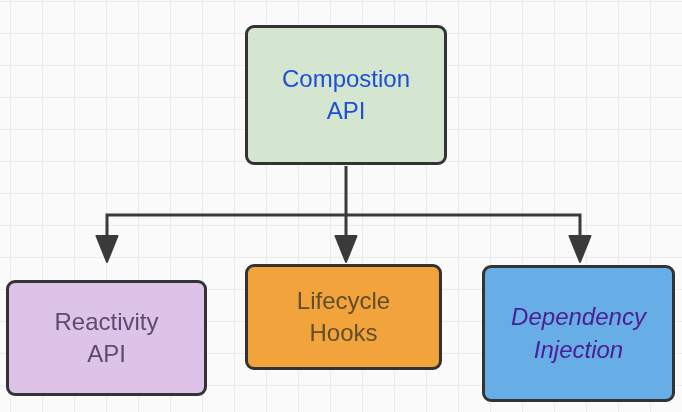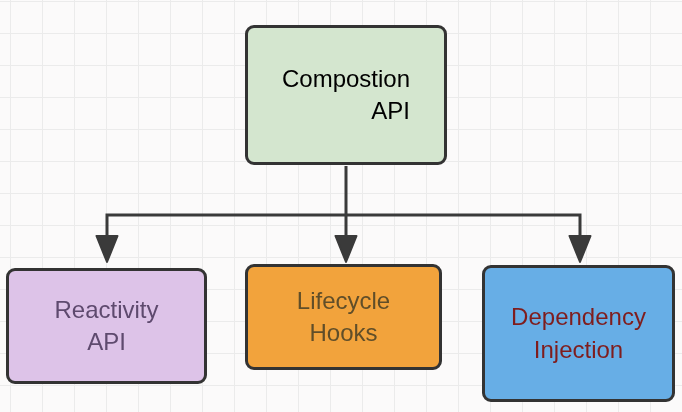--- a/index.html
+++ b/index.html
@@ -42,21 +42,21 @@
     white-space: pre-line;
   }
   .node-top {
     left: 245px;
     top: 25px;
     width: 202px;
     height: 140px;
   }
   .node-left {
     left: 6px;
-    top: 268px;
+    top: 280px;
     width: 201px;
     height: 116px;
   }
   .node-mid {
     left: 245px;
     top: 264px;
     width: 197px;
     height: 106px;
   }
   .node-right {
@@ -71,33 +71,33 @@
 
 <div class="canvas" style="background-color: rgb(251, 250, 250); background-image: linear-gradient(to right, rgb(235, 235, 235) 1px, transparent 1px), linear-gradient(rgb(235, 235, 235) 1px, transparent 1px); background-size: 32px 32px; background-position: 10px 1px;">
 
   <svg class="connectors" viewBox="0 0 682 412" xmlns="http://www.w3.org/2000/svg">
     <path class="connector-stroke" d="M346 166 V215 M107 238 V215 H580 V238 M346 215 V238" fill="none" stroke-width="3" stroke-linejoin="miter" stroke="#3a3a3a"></path>
     <path class="connector-fill" d="M96.5 236 L117.5 236 L107 262 Z" stroke-width="2" stroke-linejoin="round" fill="#3a3a3a" stroke="#3a3a3a"></path>
     <path class="connector-fill" d="M335.5 236 L356.5 236 L346 262 Z" stroke-width="2" stroke-linejoin="round" fill="#3a3a3a" stroke="#3a3a3a"></path>
     <path class="connector-fill" d="M569.5 236 L590.5 236 L580 262 Z" stroke-width="2" stroke-linejoin="round" fill="#3a3a3a" stroke="#3a3a3a"></path>
   </svg>
 
-  <div class="node node-top" style="background-color: rgb(212, 230, 207); border-color: rgb(51, 51, 51); color: #000000; text-align: right;">
+  <div class="node node-top" style="background-color: rgb(212, 230, 207); border-color: rgb(51, 51, 51); color: #1d4ed8;">
     <span class="label">Compostion
 API</span>
   </div>
 
   <div class="node node-left" style="background-color: rgb(221, 195, 232); border-color: rgb(51, 51, 51); color: rgb(94, 74, 110);">
     <span class="label">Reactivity
 API</span>
   </div>
 
   <div class="node node-mid" style="background-color: rgb(242, 163, 60); border-color: rgb(51, 51, 51); color: rgb(96, 78, 41);">
     <span class="label">Lifecycle
 Hooks</span>
   </div>
 
-  <div class="node node-right" style="background-color: rgb(103, 174, 230); border-color: rgb(51, 51, 51); color: #7f1d1d;">
+  <div class="node node-right" style="background-color: rgb(103, 174, 230); border-color: rgb(51, 51, 51); color: #4c1d95; font-style: italic;">
     <span class="label">Dependency
 Injection</span>
   </div>
 
 </div>
 
 </body></html>

